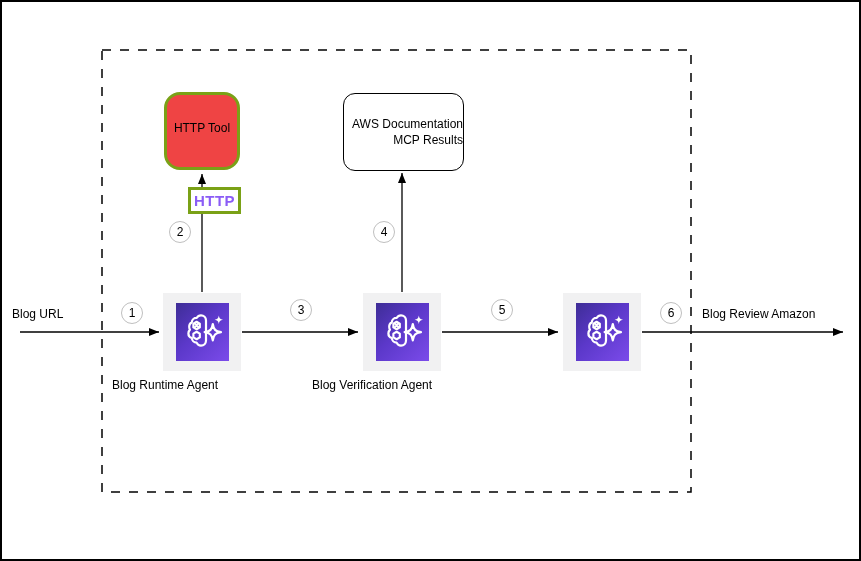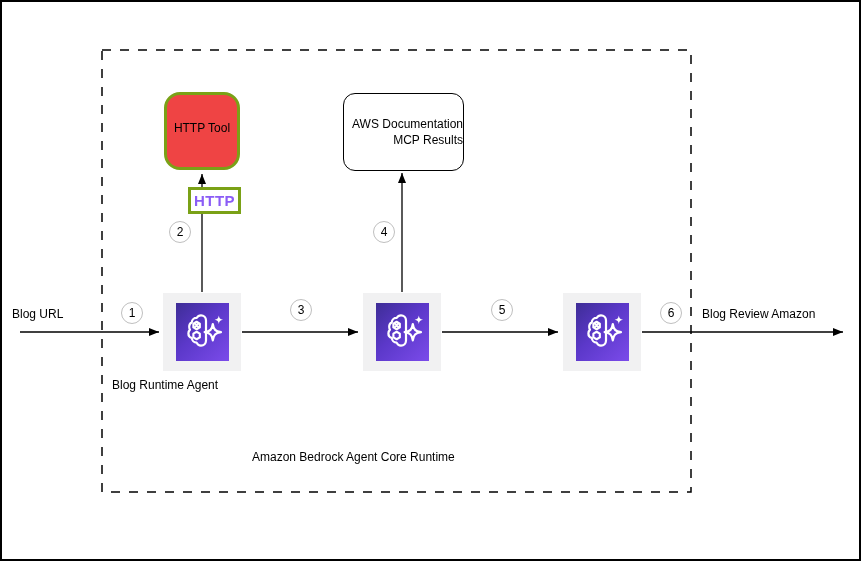--- a/index.html
+++ b/index.html
@@ -151,23 +151,23 @@
           <path d="M8.6 8 L10 9.4 M10 8 L8.6 9.4"></path>
           <path d="M9.3 11.9 L10.9 12.8 V14.7 L9.3 15.6 L7.7 14.7 V12.8 Z"></path>
           <path d="M17.4 8 C17.8 10.8 18.7 11.7 21.5 12.1 C18.7 12.5 17.8 13.4 17.4 16.2 C17 13.4 16.1 12.5 13.3 12.1 C16.1 11.7 17 10.8 17.4 8 Z"></path>
         </g>
         <path fill="#fff" d="M20.4 3.8 C20.6 5.2 21.1 5.7 22.5 5.9 C21.1 6.1 20.6 6.6 20.4 8 C20.2 6.6 19.7 6.1 18.3 5.9 C19.7 5.7 20.2 5.2 20.4 3.8 Z"></path>
       </svg>
     </div>
   </div>
 
   <div class="lbl agent-label a1">Blog Runtime Agent</div>
+  <div class="lbl agent-label a2">Blog Verification Agent</div>
 
   <div class="step s1">1</div>
   <div class="step s2">2</div>
   <div class="step s3">3</div>
   <div class="step s4">4</div>
   <div class="step s5">5</div>
   <div class="step s6">6</div>
 
-  <div class="lbl runtime-label">Amazon Bedrock Agent Core Runtime</div>
 
 </div>
 
 </body></html>

